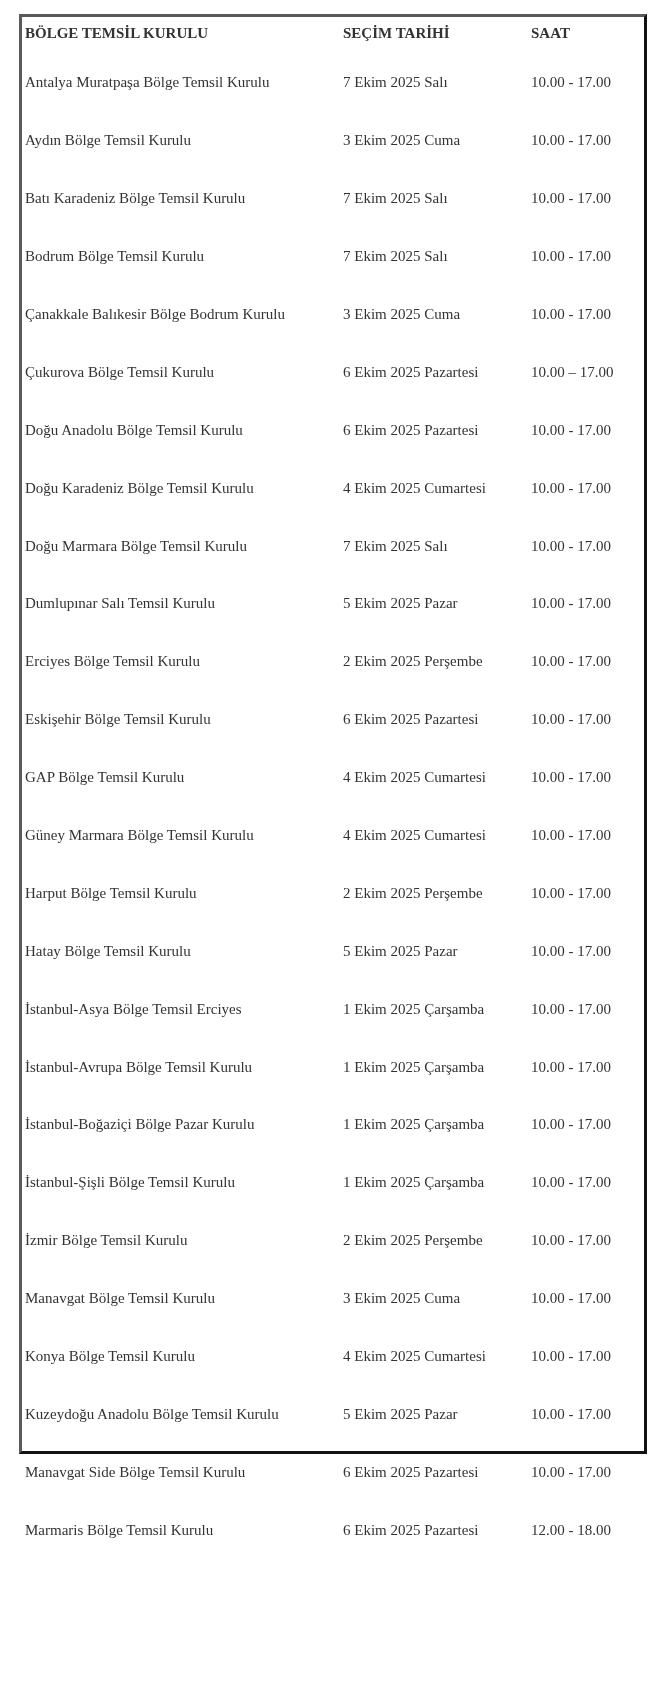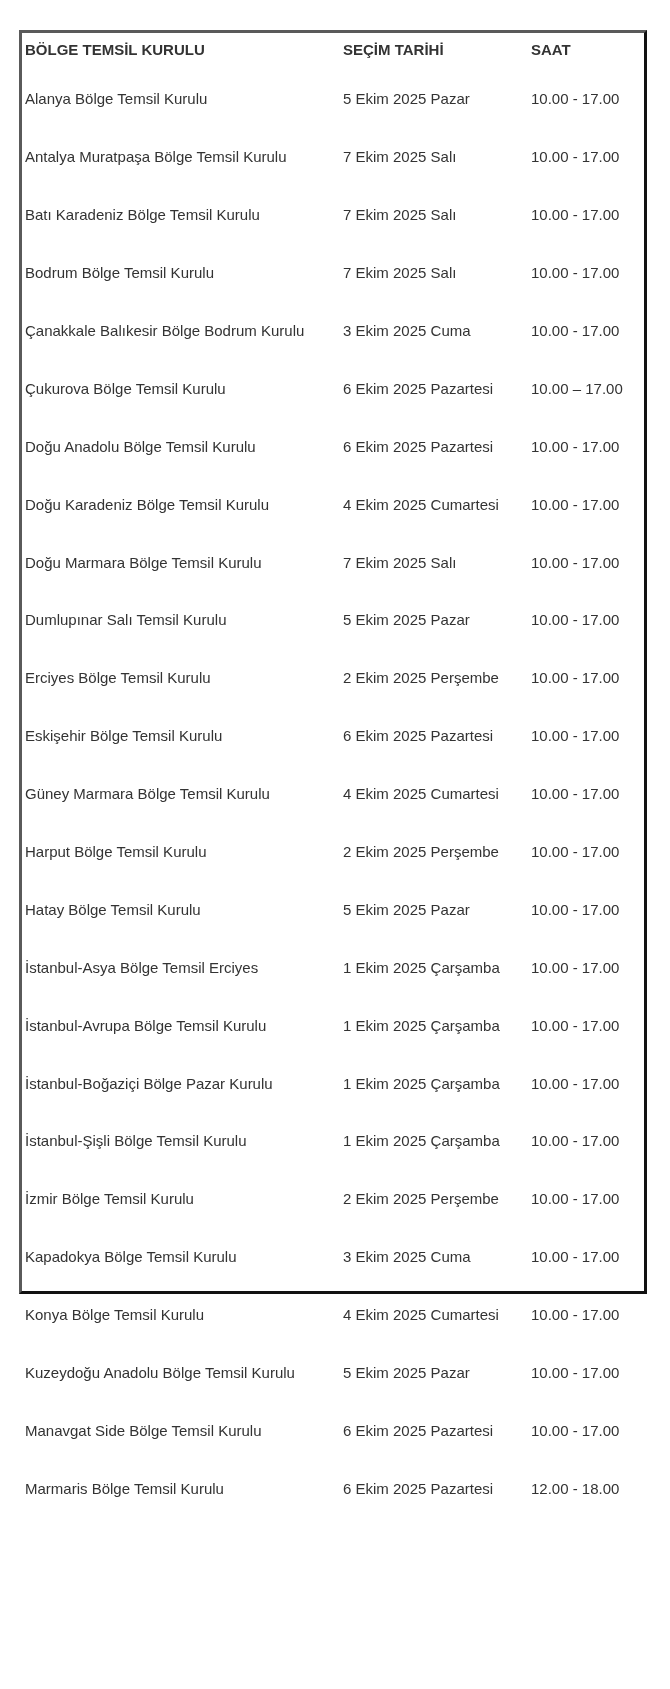--- a/index.html
+++ b/index.html
@@ -10,29 +10,30 @@
     body {
       width: 670px;
       height: 1689px;
       position: relative;
       font-family: "Liberation Sans", sans-serif;
       color: #2b2b2b;
     }
     .table-frame {
       position: absolute;
       left: 19px;
-      top: 30px;
+      top: 14px;
       width: 628px;
-      height: 1264px;
+      height: 1440px;
       border-top: 3px solid #5a5a5a;
       border-left: 3px solid #5a5a5a;
       border-right: 3px solid #111111;
       border-bottom: 3px solid #111111;
       box-sizing: border-box;
       background: #ffffff;
+      font-family: Liberation Serif, serif;
     }
     table {
       border-collapse: collapse;
       width: 100%;
       table-layout: fixed;
     }
     col.c-name { width: 318px; }
     col.c-date { width: 188px; }
     col.c-time { width: auto; }
     th, td {
@@ -69,27 +70,27 @@
     </colgroup>
     <thead>
       <tr class="header-row">
         <th>BÖLGE TEMSİL KURULU</th>
         <th>SEÇİM TARİHİ</th>
         <th>SAAT</th>
       </tr>
     </thead>
     <tbody id="table-body">
         <tr class="data-row">
-          <td>Alanya Bölge Temsil Kurulu</td>
-          <td>5 Ekim 2025 Pazar</td>
-          <td>10.00 - 17.00</td>
-        </tr>
-        <tr class="data-row">
           <td>Antalya Muratpaşa Bölge Temsil Kurulu</td>
           <td>7 Ekim 2025 Salı</td>
+          <td>10.00 - 17.00</td>
+        </tr>
+        <tr class="data-row">
+          <td>Aydın Bölge Temsil Kurulu</td>
+          <td>3 Ekim 2025 Cuma</td>
           <td>10.00 - 17.00</td>
         </tr>
         <tr class="data-row">
           <td>Batı Karadeniz Bölge Temsil Kurulu</td>
           <td>7 Ekim 2025 Salı</td>
           <td>10.00 - 17.00</td>
         </tr>
         <tr class="data-row">
           <td>Bodrum Bölge Temsil Kurulu</td>
           <td>7 Ekim 2025 Salı</td>
@@ -129,20 +130,25 @@
           <td>Erciyes Bölge Temsil Kurulu</td>
           <td>2 Ekim 2025 Perşembe</td>
           <td>10.00 - 17.00</td>
         </tr>
         <tr class="data-row">
           <td>Eskişehir Bölge Temsil Kurulu</td>
           <td>6 Ekim 2025 Pazartesi</td>
           <td>10.00 - 17.00</td>
         </tr>
         <tr class="data-row">
+          <td>GAP Bölge Temsil Kurulu</td>
+          <td>4 Ekim 2025 Cumartesi</td>
+          <td>10.00 - 17.00</td>
+        </tr>
+        <tr class="data-row">
           <td>Güney Marmara Bölge Temsil Kurulu</td>
           <td>4 Ekim 2025 Cumartesi</td>
           <td>10.00 - 17.00</td>
         </tr>
         <tr class="data-row">
           <td>Harput Bölge Temsil Kurulu</td>
           <td>2 Ekim 2025 Perşembe</td>
           <td>10.00 - 17.00</td>
         </tr>
         <tr class="data-row">
@@ -169,21 +175,21 @@
           <td>İstanbul-Şişli Bölge Temsil Kurulu</td>
           <td>1 Ekim 2025 Çarşamba</td>
           <td>10.00 - 17.00</td>
         </tr>
         <tr class="data-row">
           <td>İzmir Bölge Temsil Kurulu</td>
           <td>2 Ekim 2025 Perşembe</td>
           <td>10.00 - 17.00</td>
         </tr>
         <tr class="data-row">
-          <td>Kapadokya Bölge Temsil Kurulu</td>
+          <td>Manavgat Bölge Temsil Kurulu</td>
           <td>3 Ekim 2025 Cuma</td>
           <td>10.00 - 17.00</td>
         </tr>
         <tr class="data-row">
           <td>Konya Bölge Temsil Kurulu</td>
           <td>4 Ekim 2025 Cumartesi</td>
           <td>10.00 - 17.00</td>
         </tr>
         <tr class="data-row">
           <td>Kuzeydoğu Anadolu Bölge Temsil Kurulu</td>

